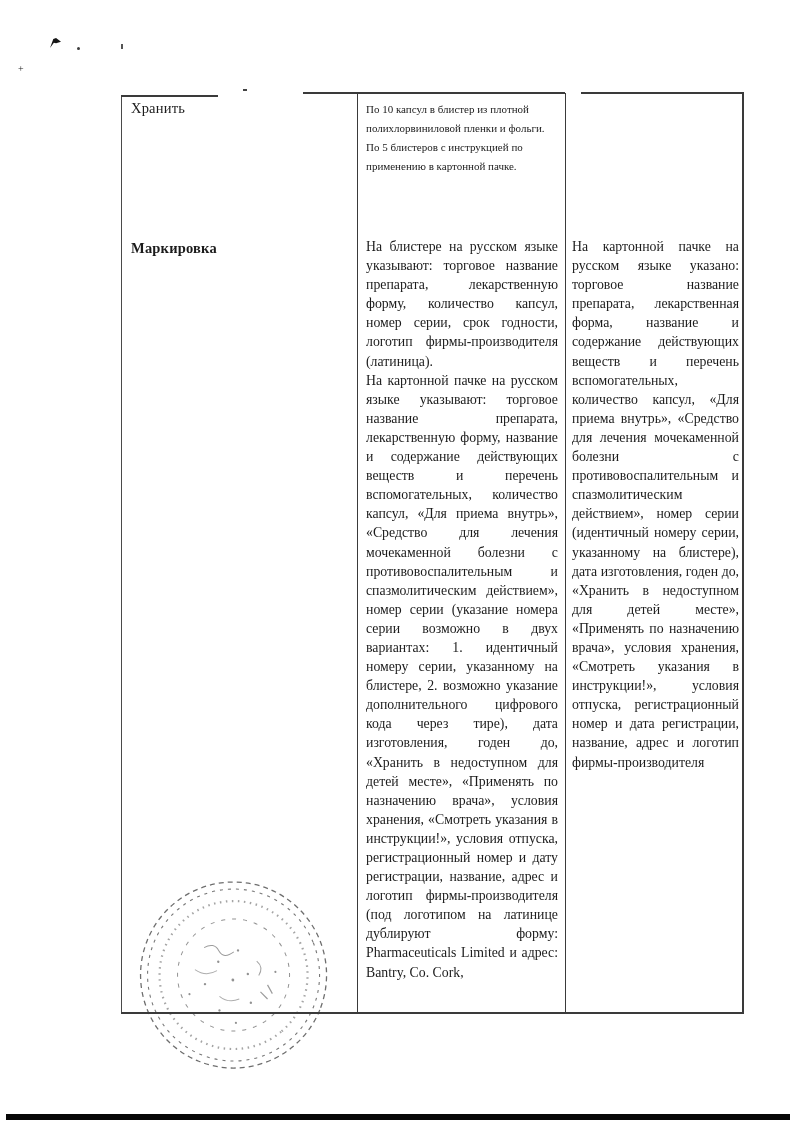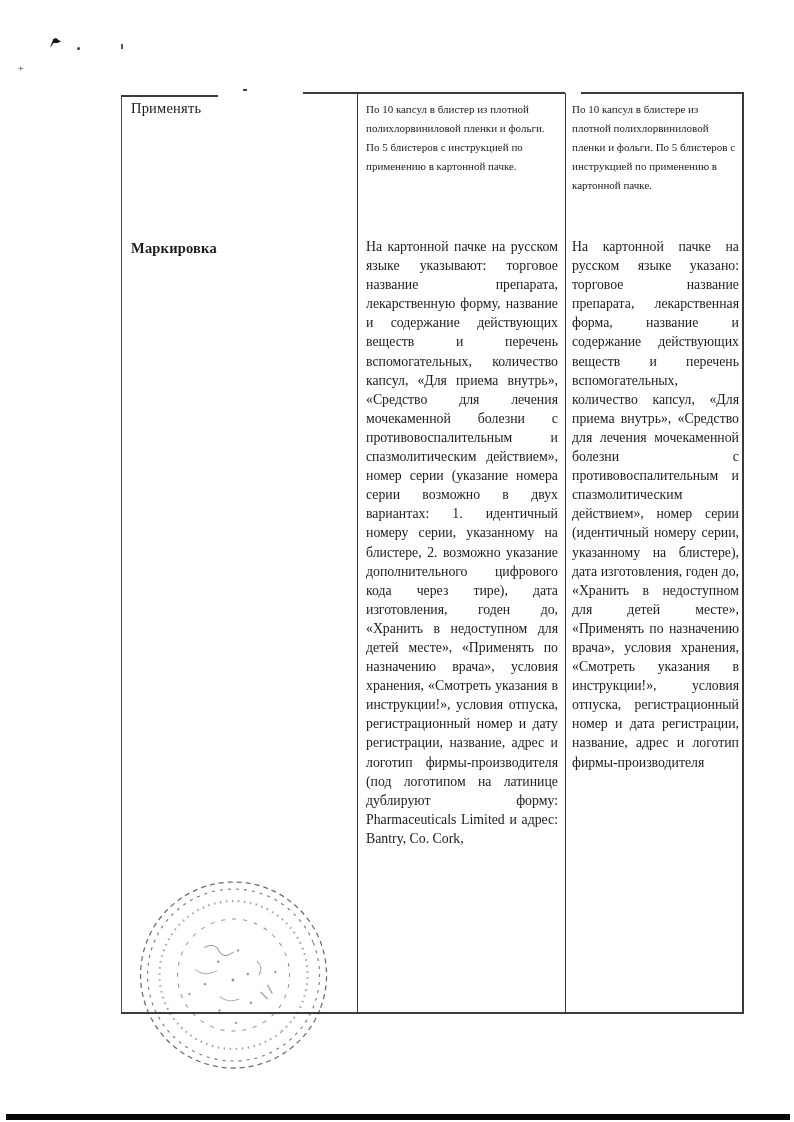--- a/index.html
+++ b/index.html
@@ -86,27 +86,27 @@
 
   <div class="rule v-left"></div>
   <div class="rule v-div1"></div>
   <div class="rule v-div2"></div>
   <div class="rule v-right"></div>
   <div class="rule h-top1"></div>
   <div class="rule h-top2"></div>
   <div class="rule h-top3"></div>
   <div class="rule h-bottom"></div>
 
-  <div class="cell row-label label-upakovka">Применять</div>
+  <div class="cell row-label label-upakovka">Хранить</div>
   <div class="cell row-label label-markirovka">Маркировка</div>
 
   <div class="cell col2 r1">По 10 капсул в блистер из плотной полихлорвиниловой пленки и фольги. По 5 блистеров с инструкцией по применению в картонной пачке.</div>
-  <div class="cell col3 r1">По 10 капсул в блистере из плотной полихлорвиниловой пленки и фольги. По 5 блистеров с инструкцией по применению в картонной пачке.</div>
 
   <div class="cell col2 r2">
+    <p>На блистере на русском языке указывают: торговое название препарата, лекарственную форму, количество капсул, номер серии, срок годности, логотип фирмы-производителя (латиница).</p>
     <p>На картонной пачке на русском языке указывают: торговое название препарата, лекарственную форму, название и содержание действующих веществ и перечень вспомогательных, количество капсул, «Для приема внутрь», «Средство для лечения мочекаменной болезни с противовоспалительным и спазмолитическим действием», номер серии (указание номера серии возможно в двух вариантах: 1. идентичный номеру серии, указанному на блистере, 2. возможно указание дополнительного цифрового кода через тире), дата изготовления, годен до, «Хранить в недоступном для детей месте», «Применять по назначению врача», условия хранения, «Смотреть указания в инструкции!», условия отпуска, регистрационный номер и дату регистрации, название, адрес и логотип фирмы-производителя (под логотипом на латинице дублируют форму: Pharmaceuticals Limited и адрес: Bantry, Co. Cork,</p>
   </div>
   <div class="cell col3 r2">
     <p>На картонной пачке на русском языке указано: торговое название препарата, лекарственная форма, название и содержание действующих веществ и перечень вспомогательных, количество капсул, «Для приема внутрь», «Средство для лечения мочекаменной болезни с противовоспалительным и спазмолитическим действием», номер серии (идентичный номеру серии, указанному на блистере), дата изготовления, годен до, «Хранить в недоступном для детей месте», «Применять по назначению врача», условия хранения, «Смотреть указания в инструкции!», условия отпуска, регистрационный номер и дата регистрации, название, адрес и логотип фирмы-производителя</p>
   </div>
 
   <div class="bottom-rule"></div>
 
 </div>
 

